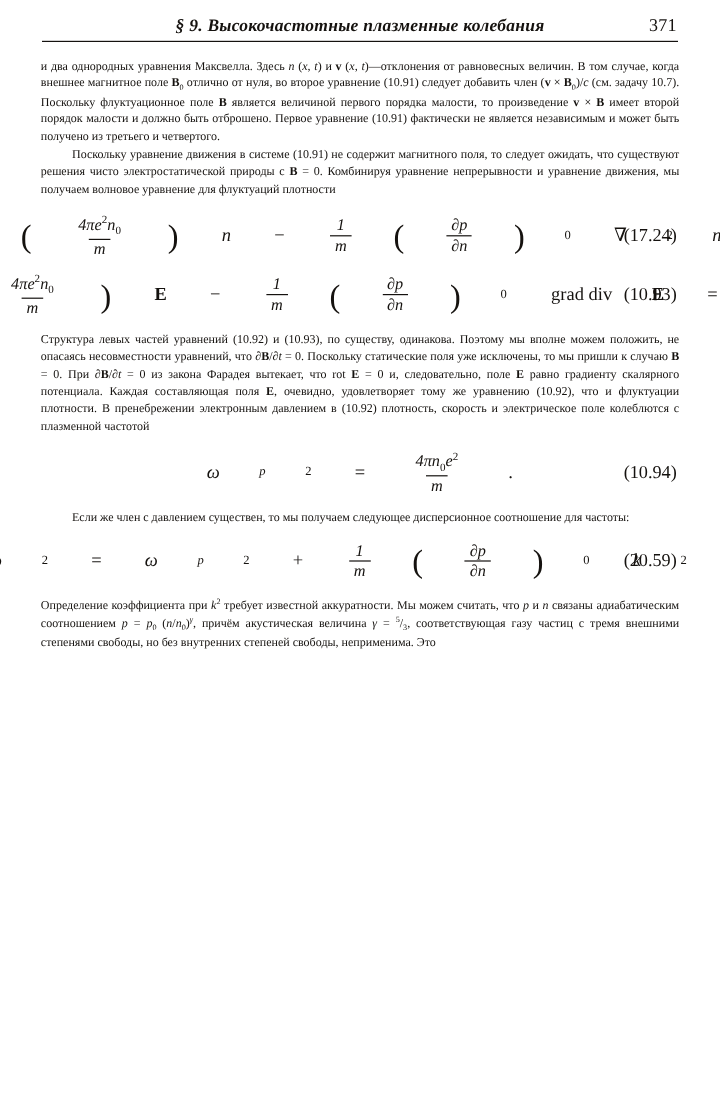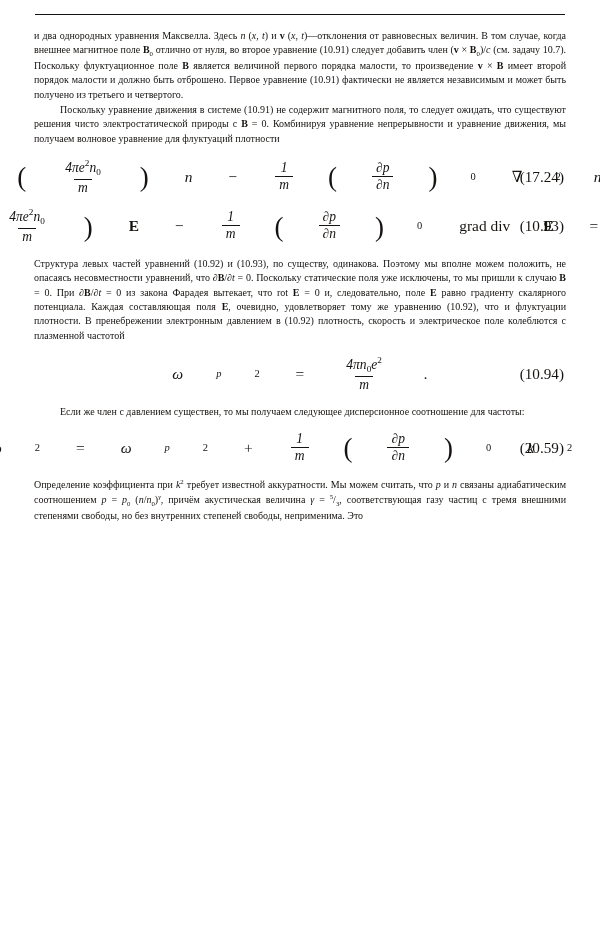--- a/index.html
+++ b/index.html
@@ -134,20 +134,25 @@
   }
   b.vec { font-weight: bold; font-style: normal; }
   .op { font-style: normal; padding: 0 3px; }
   .small-gap { padding-left: 3px; }
 </style>
 </head>
 <body>
 
 <div class="page">
 
+  <div class="header">
+    <span class="left-spacer"></span>
+    <span class="section-title">§ 9. Высокочастотные плазменные колебания</span>
+    <span class="page-number">371</span>
+  </div>
   <div class="rule"></div>
 
   <p class="body">
     и два однородных уравнения Максвелла. Здесь <span class="math">n</span> (<span class="math">x</span>, <span class="math">t</span>) и <b class="vec">v</b> (<span class="math">x</span>, <span class="math">t</span>)—отклонения от равновесных величин. В том случае, когда внешнее магнитное поле <b class="vec">B</b><span class="sub-up">0</span> отлично от нуля, во второе уравнение (10.91) следует добавить член (<b class="vec">v</b> × <b class="vec">B</b><span class="sub-up">0</span>)/<span class="math">c</span> (см. задачу 10.7). Поскольку флуктуационное поле <b class="vec">B</b> является величиной первого порядка малости, то произведение <b class="vec">v</b> × <b class="vec">B</b> имеет второй порядок малости и должно быть отброшено. Первое уравнение (10.91) фактически не является независимым и может быть получено из третьего и четвертого.
   </p>
 
   <p class="body indent gap">
     Поскольку уравнение движения в системе (10.91) не содержит магнитного поля, то следует ожидать, что существуют решения чисто электростатической природы с <b class="vec">B</b> = 0. Комбинируя уравнение непрерывности и уравнение движения, мы получаем волновое уравнение для флуктуаций плотности
   </p>
 

